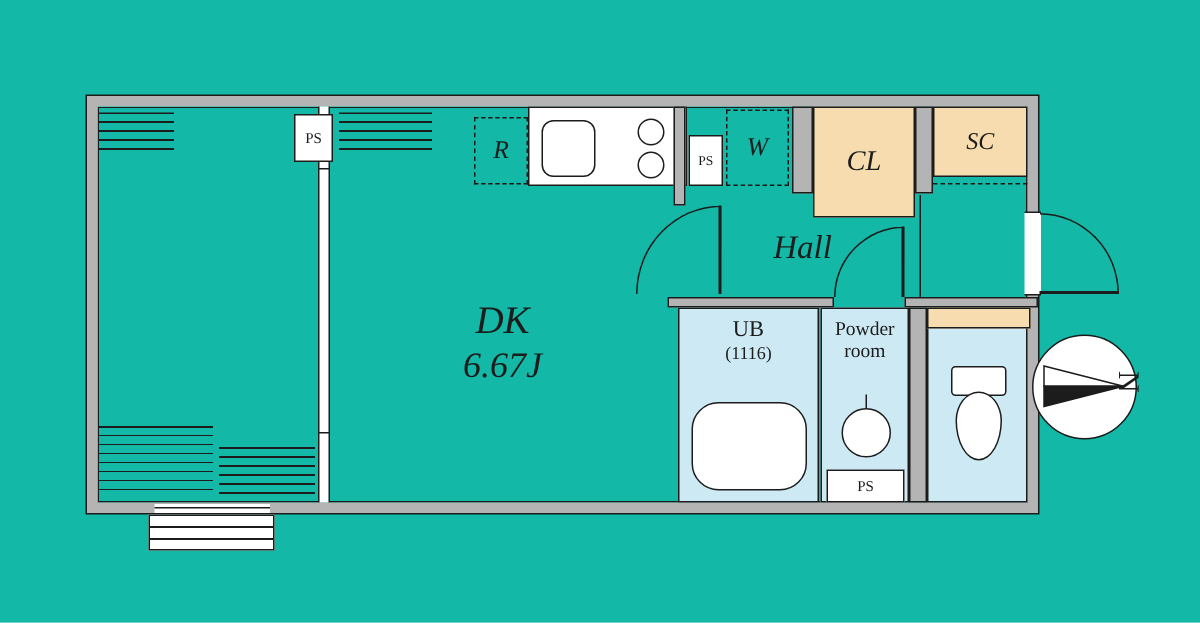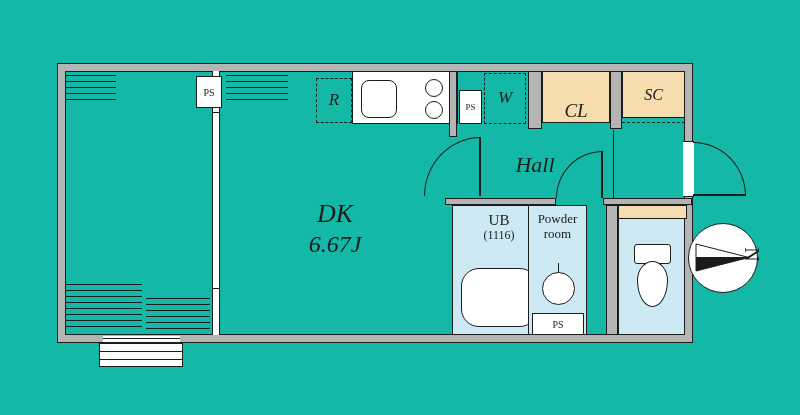--- a/index.html
+++ b/index.html
@@ -54,38 +54,38 @@
   .burner{width:18px;height:18px;border:1px solid var(--line);border-radius:50%;background:#fff;position:absolute;left:72px}
   #burner1{top:7px}
   #burner2{top:29px}
 
   
   #fridge{left:316px;top:78px;width:36px;height:45px;border:1.5px dashed var(--line);font-size:17px;display:flex;align-items:center;justify-content:center}
   #washer{left:484px;top:73px;width:42px;height:51px;border:1.5px dashed var(--line);font-size:17px;display:flex;align-items:center;justify-content:center}
 
   
   #wall-w-cl{left:528px;top:71px;width:14px;height:58px}
-  #closet{left:542px;top:71px;width:68px;height:52px;font-size:19px;display:flex;align-items:flex-end;justify-content:center}
+  #closet{left:542px;top:71px;width:68px;height:74px;font-size:19px;display:flex;align-items:center;justify-content:center}
   #pillar-cl-sc{left:610px;top:71px;width:12px;height:58px}
   #shoe-closet{left:622px;top:71px;width:63px;height:47px;font-size:16px;display:flex;align-items:center;justify-content:center}
   #sc-dash{left:622px;top:122px;width:63px;height:0;border-top:1px dashed var(--line)}
 
   
   #wall-dk-hall{left:449px;top:71px;width:8px;height:66px}
   #wall-wet-1{left:445px;top:198px;width:111px;height:7px}
   #wall-wet-2{left:603px;top:198px;width:89px;height:7px}
   #line-hall-ent{left:613px;top:130px;width:1px;height:68px;background:var(--line)}
 
   
   #ub-room{left:452px;top:205px;width:94px;height:130px}
   #ub-label{position:absolute;left:0;top:6px;width:100%;font-size:15px;line-height:1.15}
   #ub-size{font-size:12px}
   #bathtub{position:absolute;left:8px;top:62px;width:77px;height:59px;border:1px solid var(--line);border-radius:18px;background:#fff}
 
-  #powder-room{left:528px;top:205px;width:59px;height:130px}
+  #powder-room{left:547px;top:205px;width:59px;height:130px}
   #powder-label{position:absolute;left:0;top:6px;width:100%;font-size:13px;line-height:1.12}
   #powder-sink{position:absolute;left:13px;top:66px;width:33px;height:33px;border:1px solid var(--line);border-radius:50%;background:#fff}
   #powder-tap{position:absolute;left:29px;top:57px;width:1px;height:10px;background:var(--line)}
   #ps-bottom{position:absolute;left:3px;top:107px;width:52px;height:22px;border:1px solid var(--line);background:#fff;font-size:10px;display:flex;align-items:center;justify-content:center}
 
   #wall-powder-toilet{left:606px;top:205px;width:12px;height:130px}
 
   #toilet-room{left:618px;top:205px;width:67px;height:130px}
   #toilet-shelf{position:absolute;left:-1px;top:-1px;width:69px;height:14px;background:var(--closet);border:1px solid var(--line)}
   #toilet-tank{position:absolute;left:15px;top:38px;width:37px;height:20px;border:1px solid var(--line);border-radius:3px;background:#fff}

